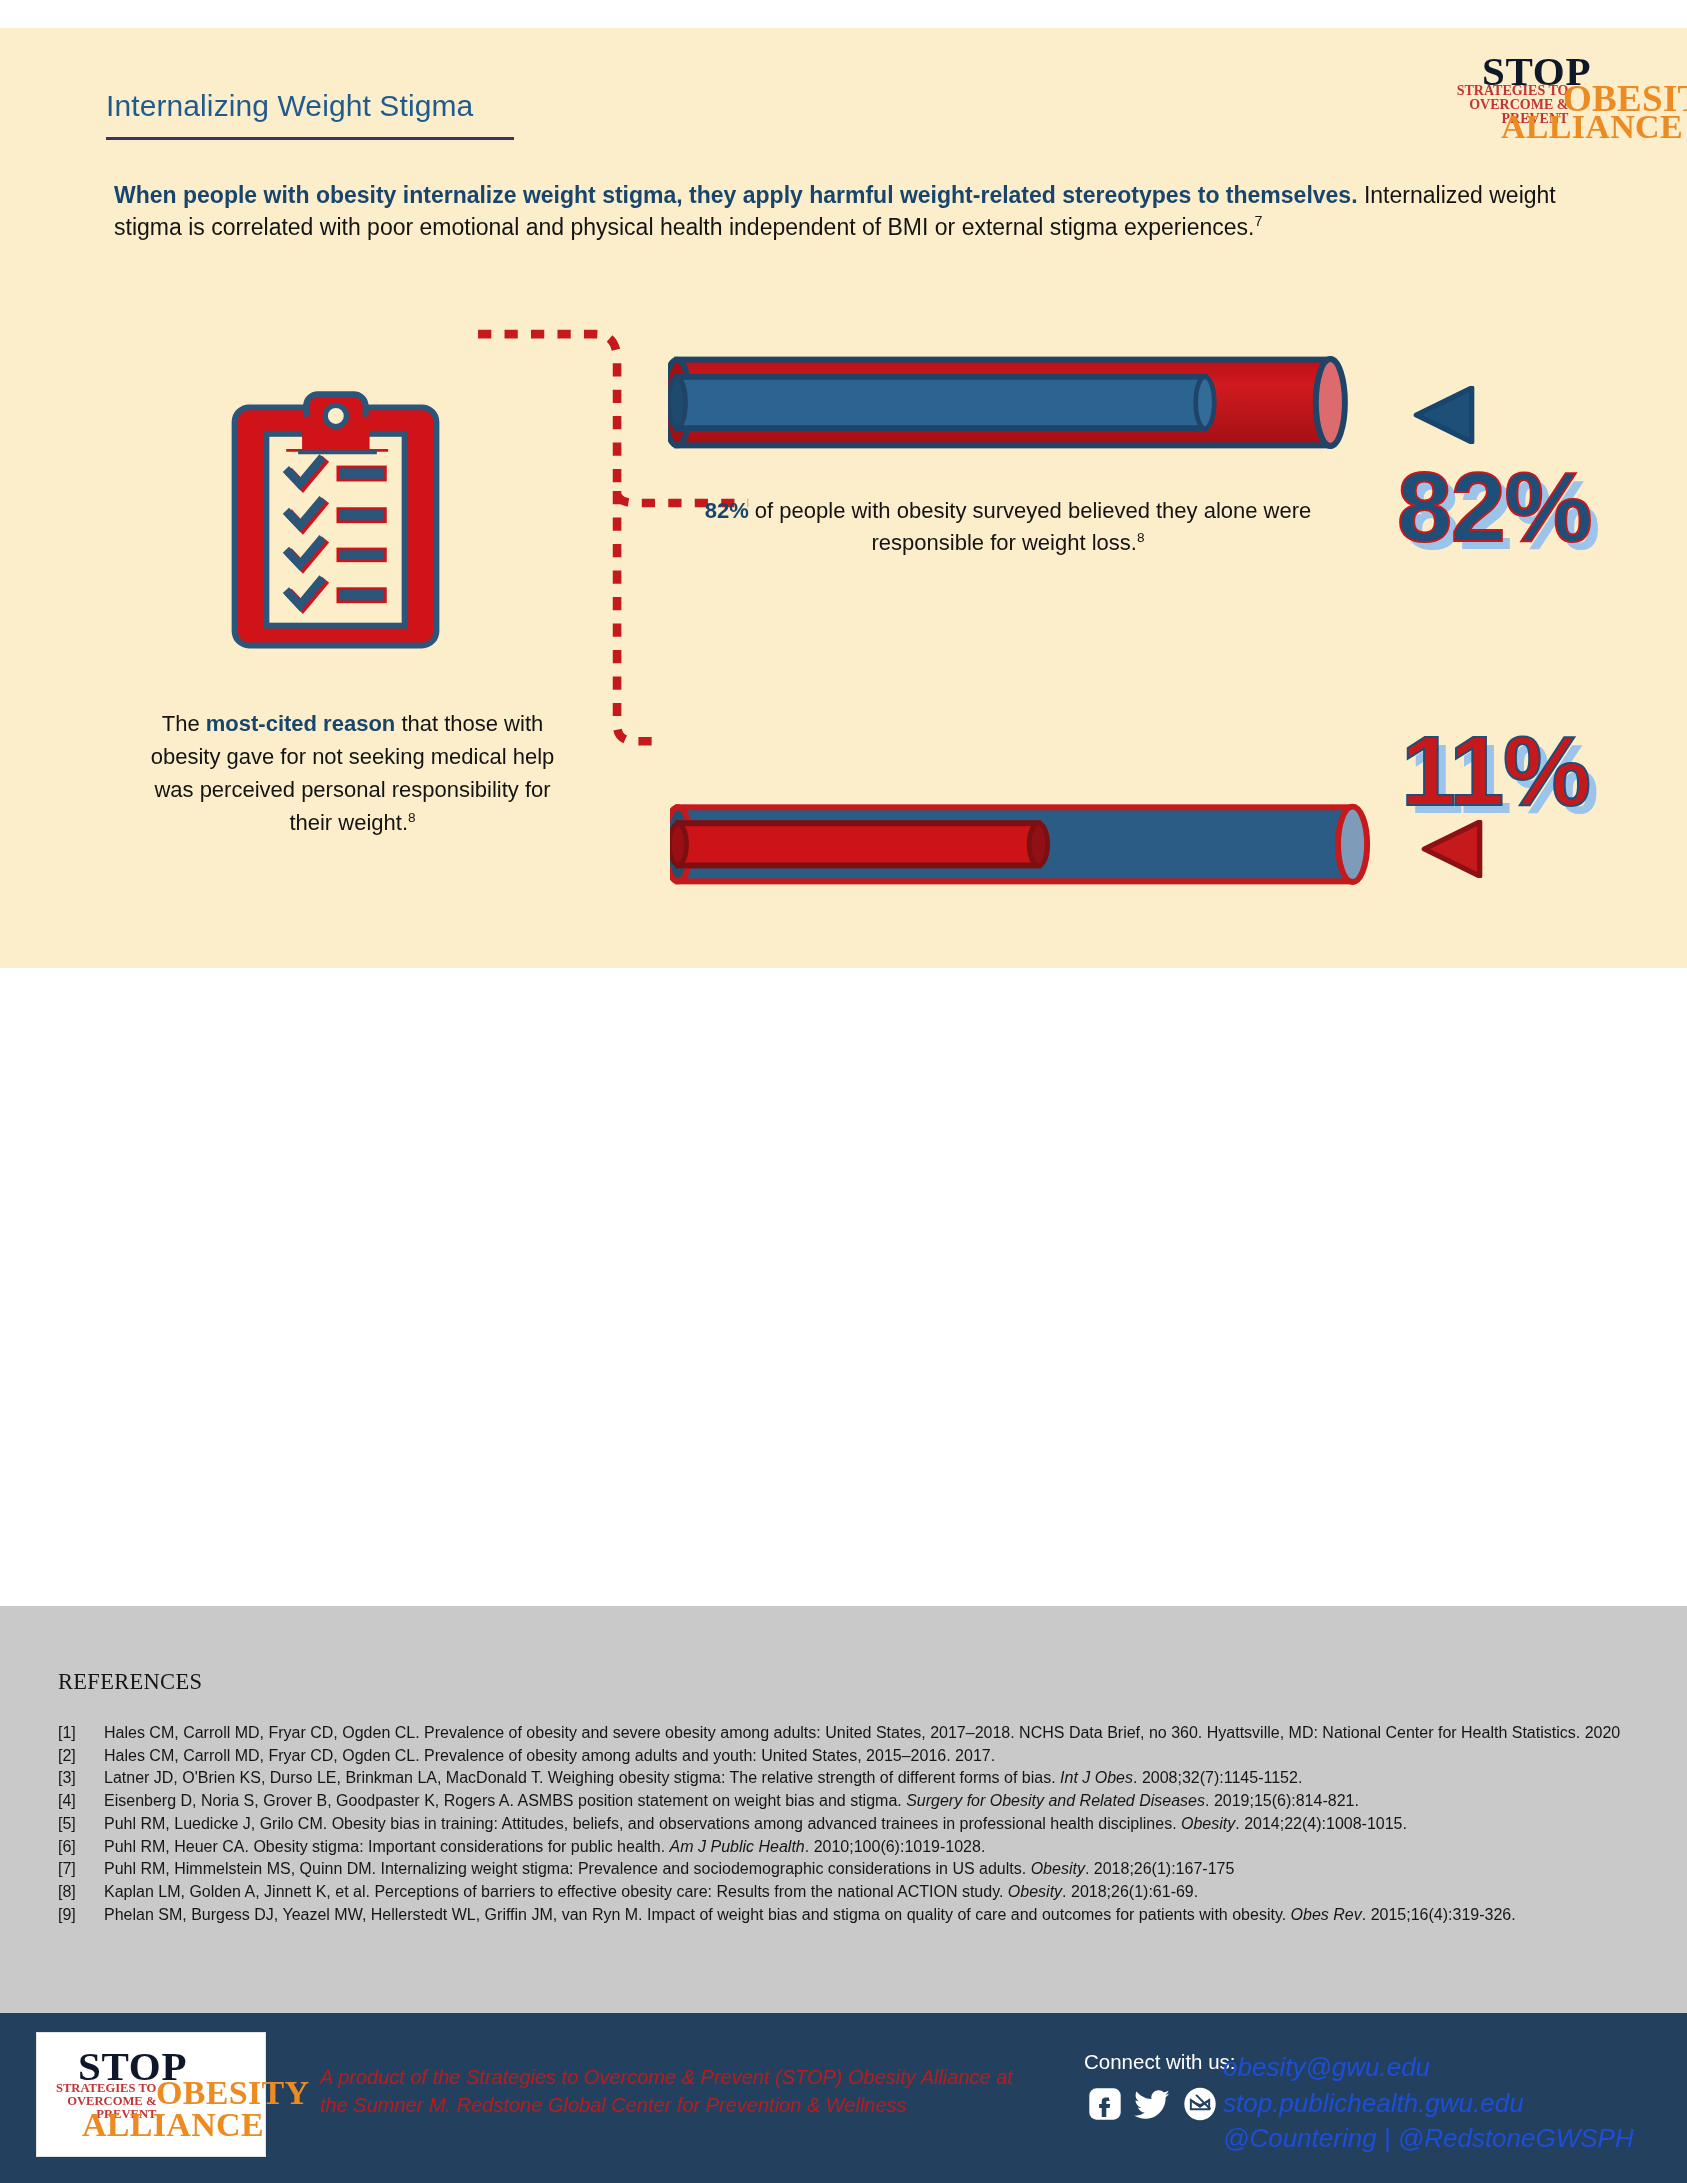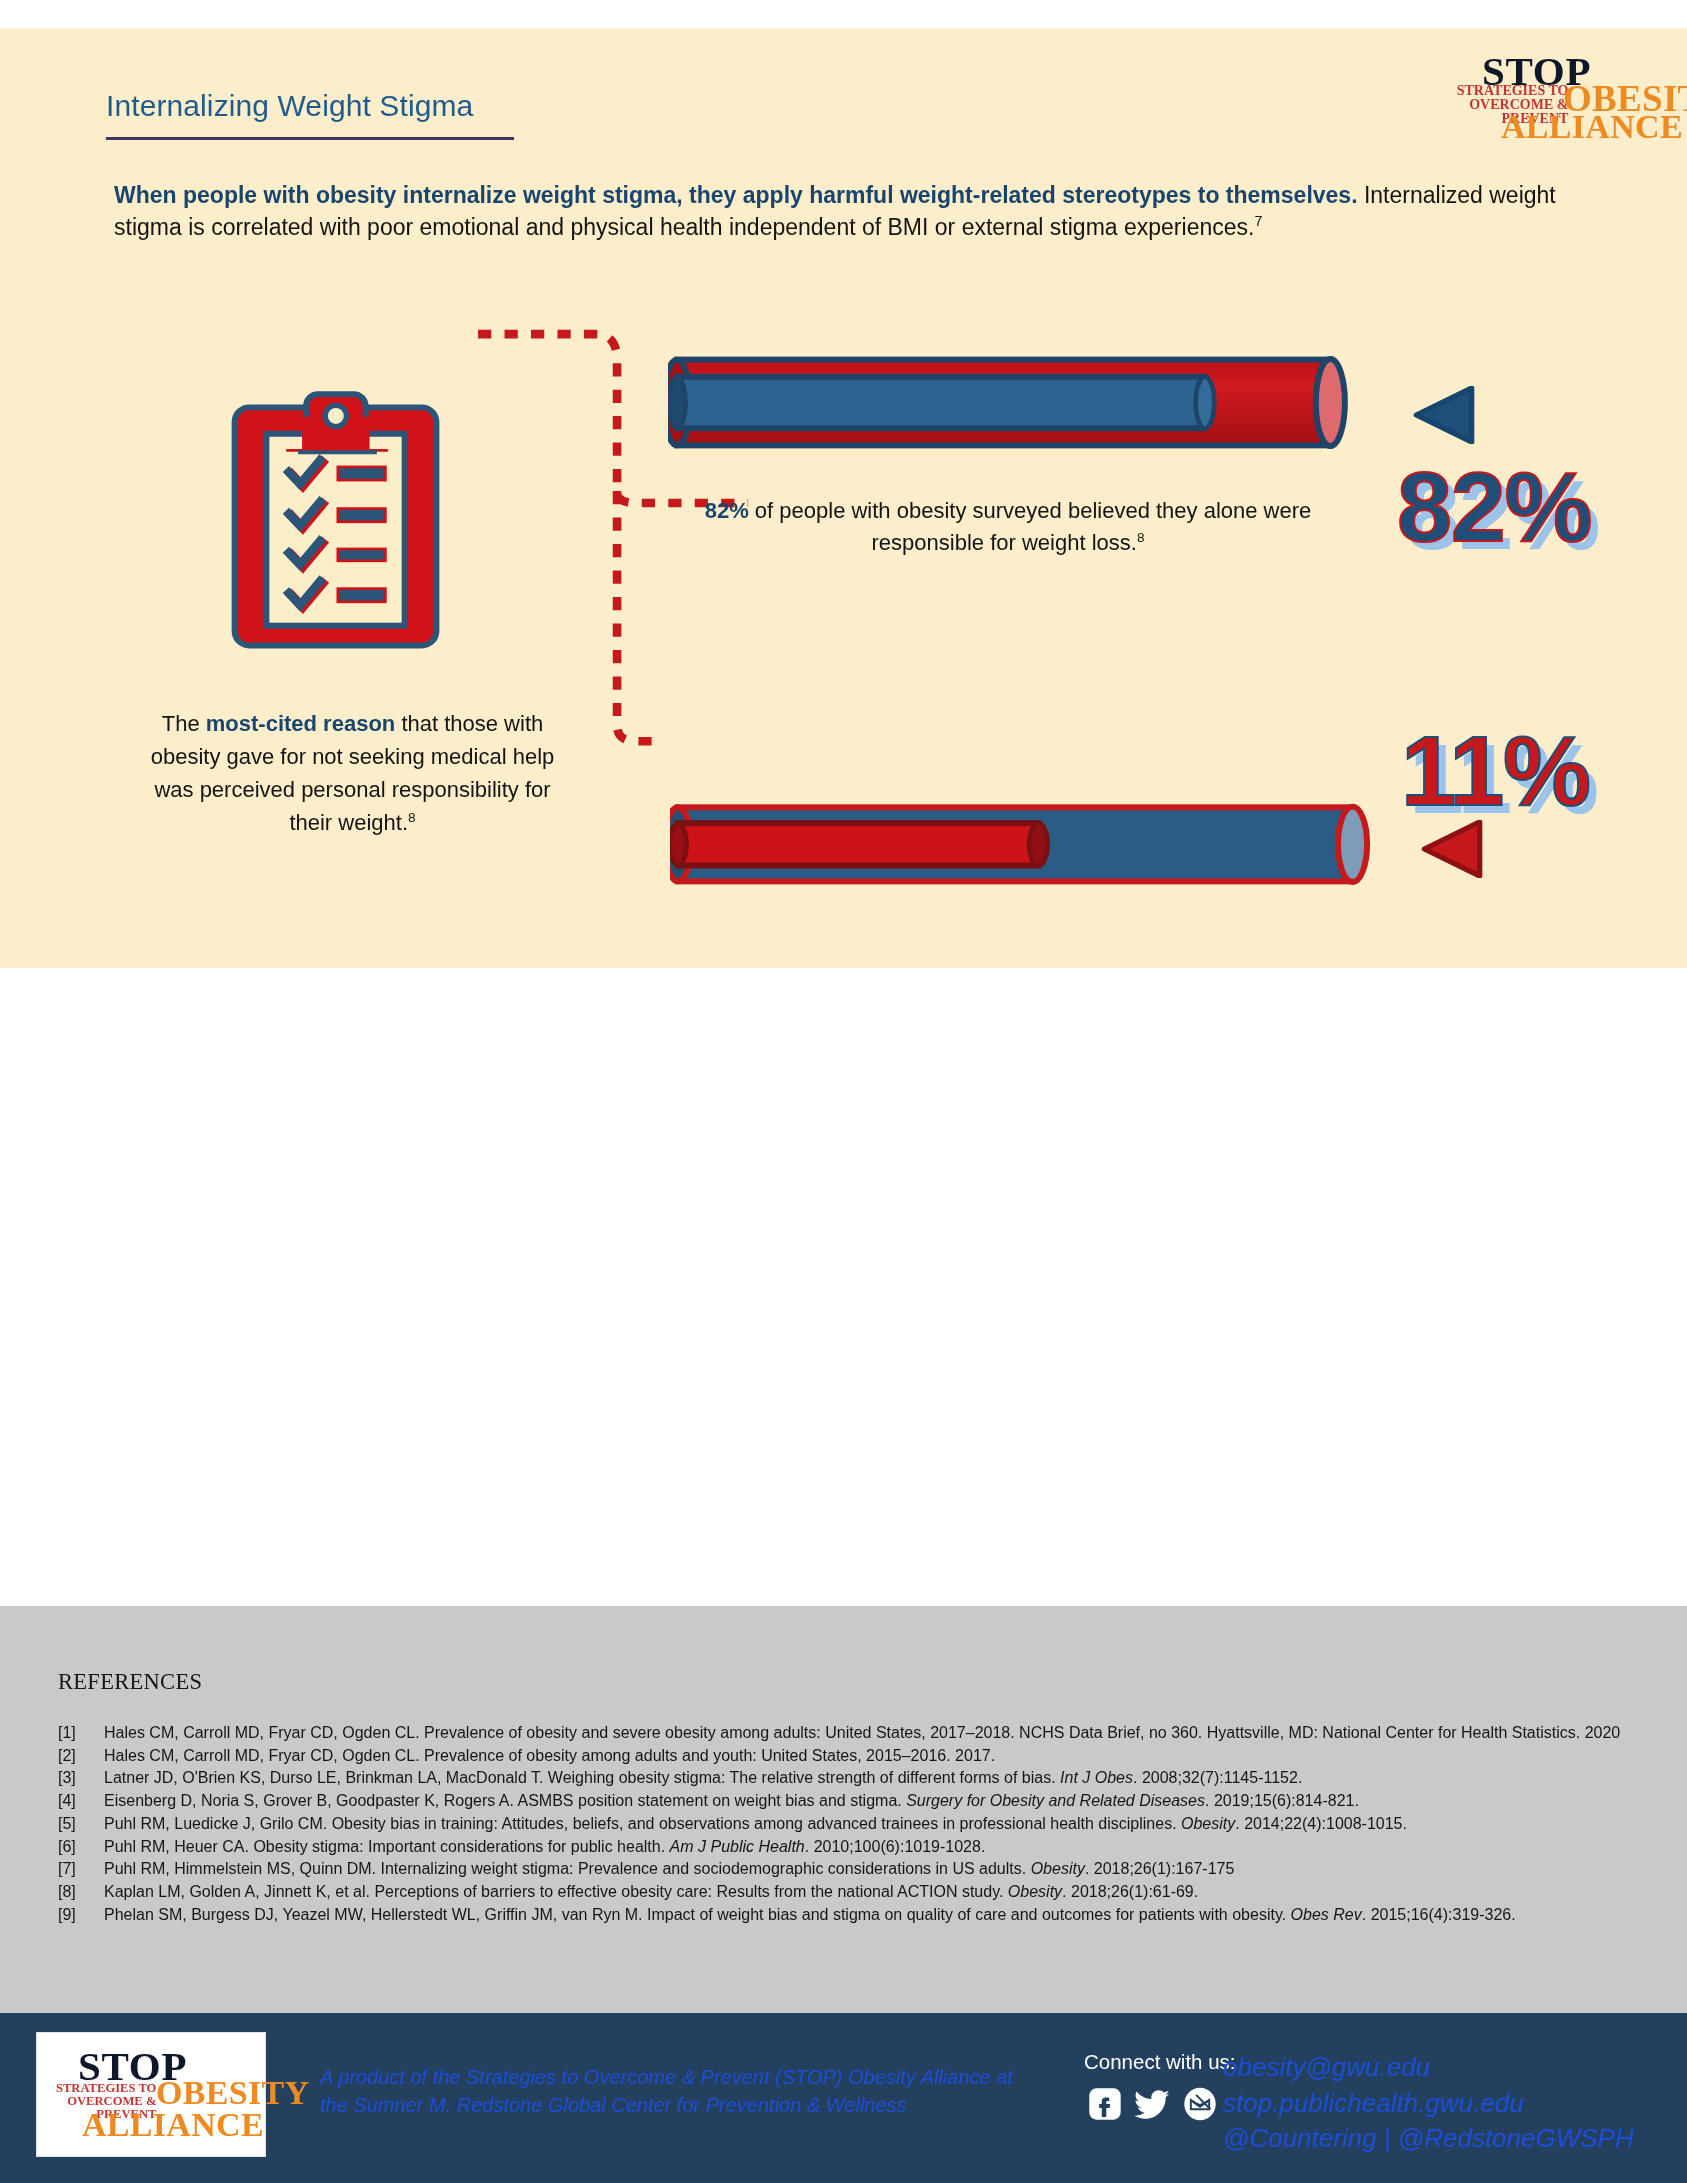--- a/index.html
+++ b/index.html
@@ -195,21 +195,21 @@
     background: #ffffff;
     border: 0.7px solid #e3e3e3;
   }
   #footer-tagline {
     position: absolute;
     left: 320px; top: 2063px;
     width: 701px;
     font-size: 20px;
     line-height: 1.42;
     font-style: italic;
-    color: #1d4ed8;
+    color: #b91c1c;
   }
   #connect-label {
     position: absolute;
     left: 1084px; top: 2050px;
     font-size: 20.5px;
     color: #ffffff;
     white-space: nowrap;
   }
   #contact-lines {
     position: absolute;

